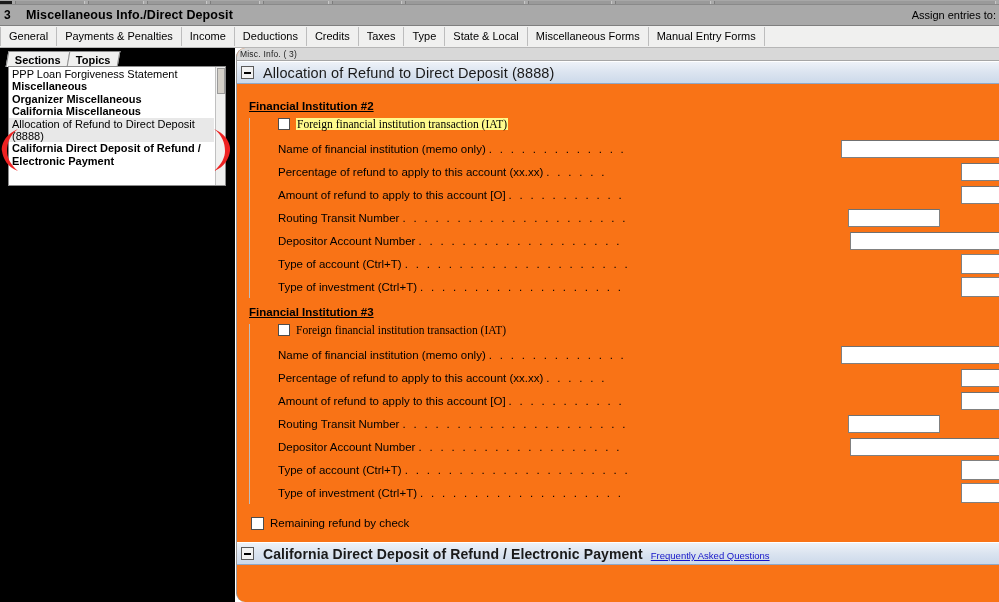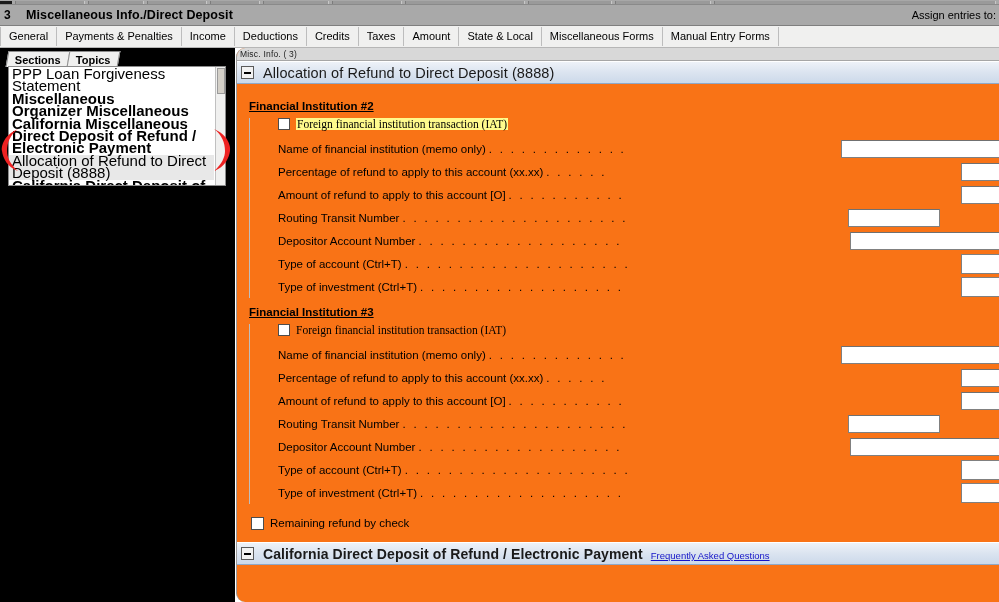--- a/index.html
+++ b/index.html
@@ -89,21 +89,21 @@
 
   .sb-list {
     position: absolute; left: 8px; top: 18px;
     width: 218px; height: 120px;
     background: #ffffff;
     border: 1px solid #8c8c8c;
     overflow: hidden;
     padding: 1px 0 0 0;
   }
   .sb-item {
-    font-size: 15px; line-height: 12.4px;
+    font-size: 11px; line-height: 12.4px;
     padding: 0 2px 0 3px;
     white-space: normal;
     color: #000;
   }
   .sb-item.bold { font-weight: bold; }
   .sb-item.selected { background: #e8e8e8; }
 
   .sb-scroll {
     position: absolute; right: 0; top: 0; width: 10px; height: 100%;
     background: #f0f0ef; border-left: 1px solid #c0c0c0;
@@ -281,42 +281,41 @@
     <span class="assign">Assign entries to:</span>
   </div>
 
   <div class="tabbar" id="tabbar">
       <div class="tab">General</div>
       <div class="tab">Payments &amp; Penalties</div>
       <div class="tab">Income</div>
       <div class="tab">Deductions</div>
       <div class="tab">Credits</div>
       <div class="tab">Taxes</div>
-      <div class="tab">Amount</div>
+      <div class="tab">Type</div>
       <div class="tab">State &amp; Local</div>
       <div class="tab">Miscellaneous Forms</div>
       <div class="tab">Manual Entry Forms</div>
     </div>
 
   <div class="sidebar">
     <div class="sb-tabs">
       <div class="sb-tab skew">
         <span>Sections</span>
       </div>
       <div class="sb-tab skew">
         <span>Topics</span>
       </div>
     </div>
 
     <div class="sb-list" id="sblist">
       <div class="sb-item" style="width: 205px;">PPP Loan Forgiveness Statement</div>
         <div class="sb-item bold" style="width: 239px;">Miscellaneous</div>
         <div class="sb-item bold" style="width: 205px;">Organizer Miscellaneous</div>
         <div class="sb-item bold" style="width: 205px;">California Miscellaneous</div>
-        <div class="sb-item bold" style="width: 205px;">Direct Deposit of Refund / Electronic Payment</div>
         <div class="sb-item selected" style="width: 205px;">Allocation of Refund to Direct Deposit (8888)</div>
         <div class="sb-item bold" style="width: 205px;">California Direct Deposit of Refund / Electronic Payment</div>
         <div class="sb-scroll">
         <div class="thumb"></div>
       </div>
     </div>
 
     <svg class="annot" style="left:-2px; top:78px;" width="26" height="48" viewBox="0 0 26 48">
       <path d="M20 3 C6 9, 3 20, 4 25 C5 32, 9 41, 20 45 C12 38, 9 31, 9 25 C9 17, 12 9, 20 3 Z" fill="#ee2222"></path>
     </svg>

